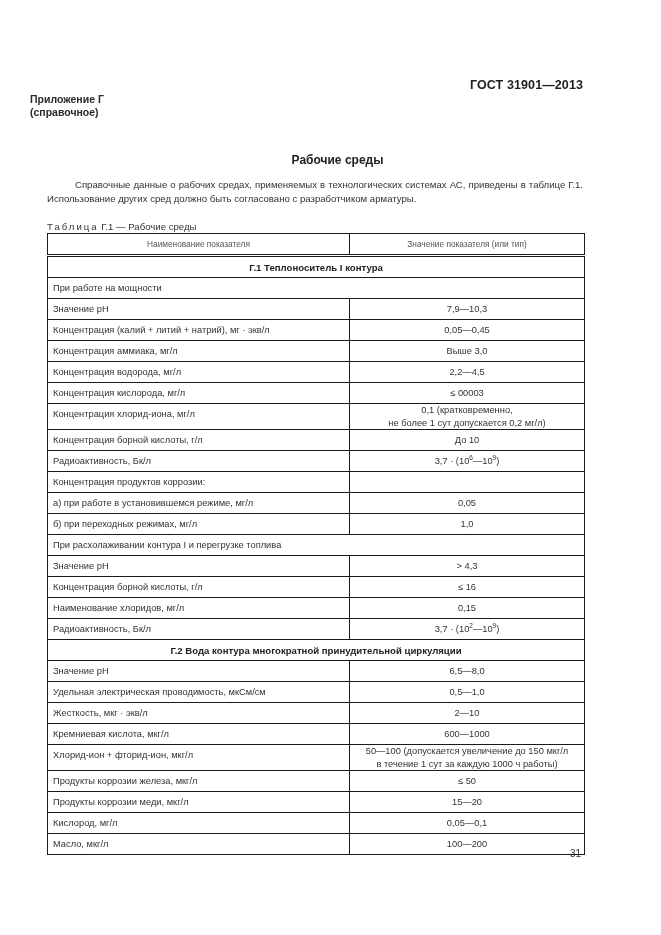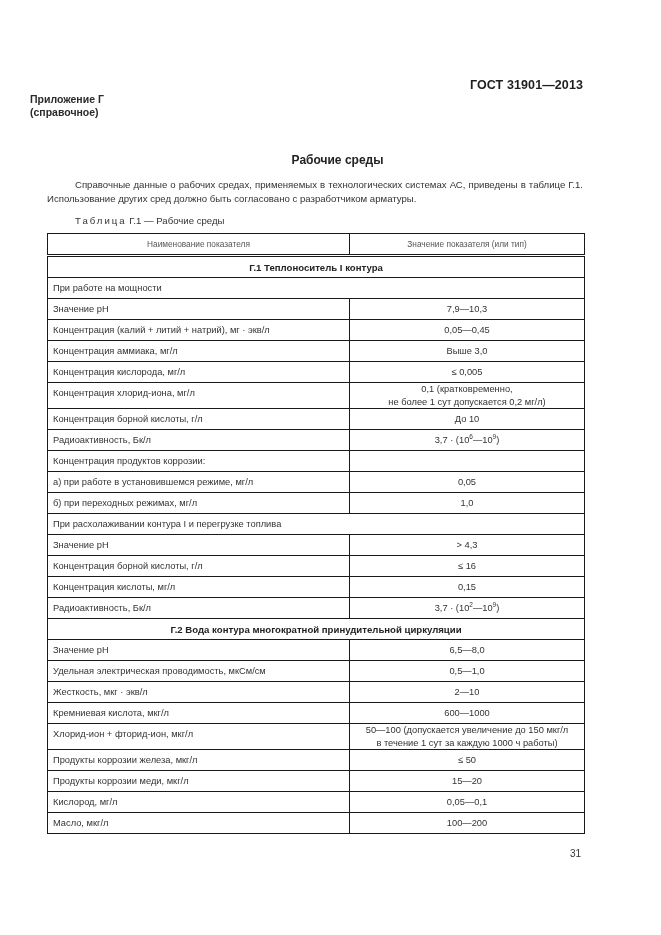--- a/index.html
+++ b/index.html
@@ -20,21 +20,21 @@
   .section-title {
     position: absolute; top: 153px; left: 0; width: 645px; text-align: center;
     font-size: 12px; font-weight: bold; color: #222; padding-left: 30px; box-sizing: border-box;
   }
   .intro {
     position: absolute; top: 178px; left: 47px; width: 536px;
     font-size: 9.6px; line-height: 14px; color: #333; text-align: justify;
   }
   .intro p { margin: 0; text-indent: 28px; }
   .table-caption {
-    position: absolute; top: 215px; left: 47px; font-size: 9.6px; color: #333; margin-left: 28px;
+    position: absolute; top: 221px; left: 47px; font-size: 9.6px; color: #333;
   }
   .table-caption .spaced { letter-spacing: 2px; }
   table.main {
     position: absolute; top: 233px; left: 47px; width: 537px;
     border-collapse: collapse; font-size: 9.3px; color: #333;
     table-layout: fixed;
   }
   table.main td, table.main th {
     border: 1px solid #1a1a1a; padding: 0 5px; height: 20px; vertical-align: middle;
   }
@@ -98,22 +98,26 @@
       </tr>
       <tr>
         <td>Концентрация (калий + литий + натрий), мг · экв/л</td>
         <td class="val">0,05—0,45</td>
       </tr>
       <tr>
         <td>Концентрация аммиака, мг/л</td>
         <td class="val">Выше 3,0</td>
       </tr>
       <tr>
+        <td>Концентрация водорода, мг/л</td>
+        <td class="val">2,2—4,5</td>
+      </tr>
+      <tr>
         <td>Концентрация кислорода, мг/л</td>
-        <td class="val">≤ 0,005</td>
+        <td class="val">≤ 00003</td>
       </tr>
       <tr>
         <td class="multi" style="vertical-align:top;padding-top:4px">Концентрация хлорид-иона, мг/л</td>
         <td class="val multi">
           <div>0,1 (кратковременно,</div>
           <div>не более 1 сут допускается 0,2 мг/л)</div>
         </td>
       </tr>
       <tr>
         <td>Концентрация борной кислоты, г/л</td>
@@ -140,21 +144,21 @@
       </tr>
       <tr>
         <td>Значение pH</td>
         <td class="val">&gt; 4,3</td>
       </tr>
       <tr>
         <td>Концентрация борной кислоты, г/л</td>
         <td class="val">≤ 16</td>
       </tr>
       <tr>
-        <td>Концентрация кислоты, мг/л</td>
+        <td>Наименование хлоридов, мг/л</td>
         <td class="val">0,15</td>
       </tr>
       <tr>
         <td>Радиоактивность, Бк/л</td>
         <td class="val"><span>3,7 · (10</span><sup>2</sup><span>—10</span><sup>9</sup><span>)</span></td>
       </tr>
       <tr>
         <td colspan="2" class="section">Г.2  Вода контура многократной принудительной циркуляции</td>
       </tr>
       <tr>

